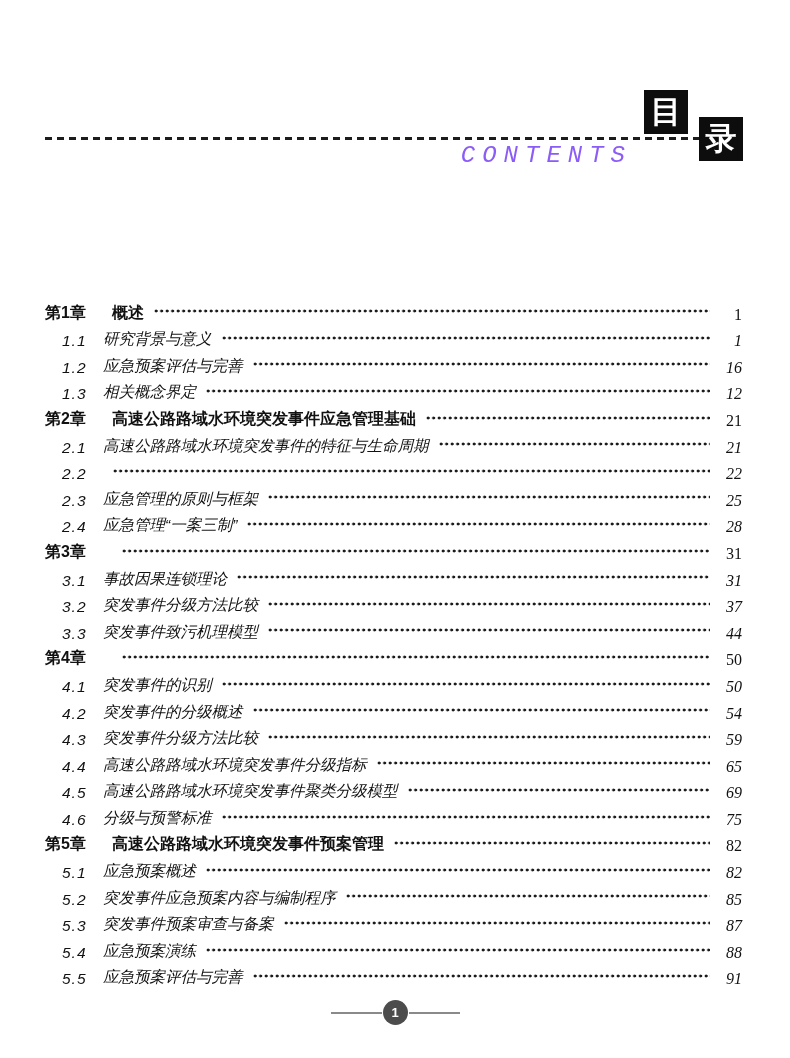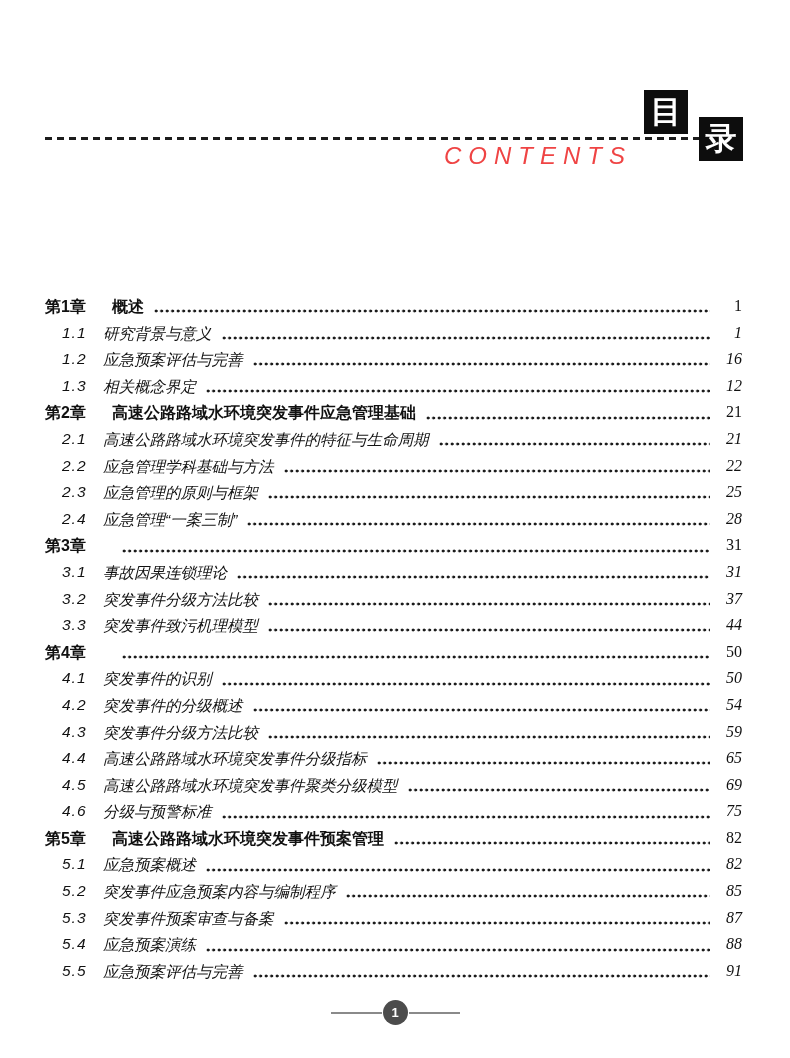--- a/index.html
+++ b/index.html
@@ -24,36 +24,36 @@
     width:44px; height:44px;
     background:#0d0d0d; color:#ffffff;
     display:flex; align-items:center; justify-content:center;
     font-size:31px; font-weight:700;
     font-family:"Liberation Sans", sans-serif;
   }
   .box-mu { left:644px; top:90px; }
   .box-lu { left:699px; top:117px; }
   .contents-text {
     position:absolute; top:142px; right:158px;
-    font-family:Liberation Sans, sans-serif;
+    font-family:Liberation Mono, monospace;
     font-style:italic;
     font-size:24px;
     letter-spacing:7px;
-    color:#ef4444;
+    color:#8b5cf6;
     text-align:center;
   }
 
   
   .toc {
     position:absolute;
     left:45px; right:48px; top:297px;
   }
   .row {
     display:flex;
-    align-items:flex-start;
+    align-items:flex-end;
     height:26.6px;
     font-size:15.5px;
     white-space:nowrap;
   }
   .row.chapter { font-weight:700; font-size:16px; }
   .row.chapter .label { min-width:67px; }
   .row.section { padding-left:17px; font-weight:500;font-style:italic; }
   .row.section .label { min-width:41px; letter-spacing:1px; }
   .label { flex:none; }
   .title { flex:none; }
@@ -138,21 +138,20 @@
         <span class="pagenum">21</span>
       </div>
       <div class="row section">
         <span class="label">2.1</span>
         <span class="title">高速公路路域水环境突发事件的特征与生命周期</span>
         <span class="leader"></span>
         <span class="pagenum">21</span>
       </div>
       <div class="row section">
         <span class="label">2.2</span>
-        <span class="title">应急管理学科基础与方法</span>
         <span class="leader"></span>
         <span class="pagenum">22</span>
       </div>
       <div class="row section">
         <span class="label">2.3</span>
         <span class="title">应急管理的原则与框架</span>
         <span class="leader"></span>
         <span class="pagenum">25</span>
       </div>
       <div class="row section">

